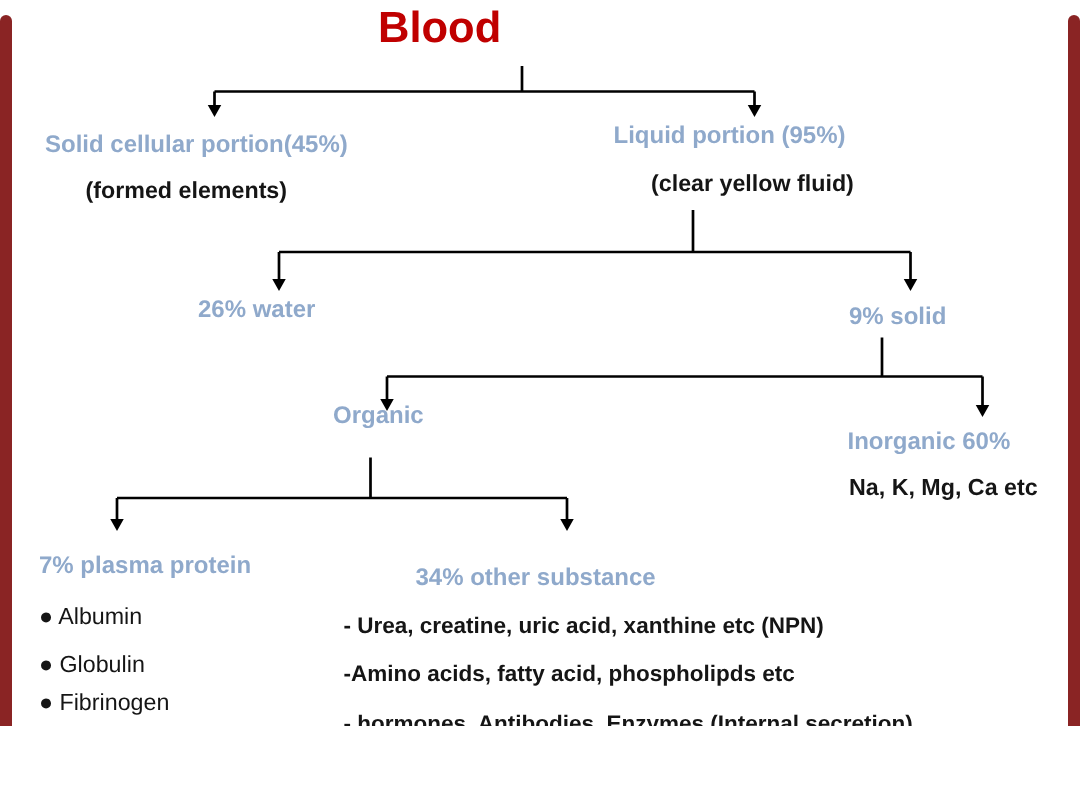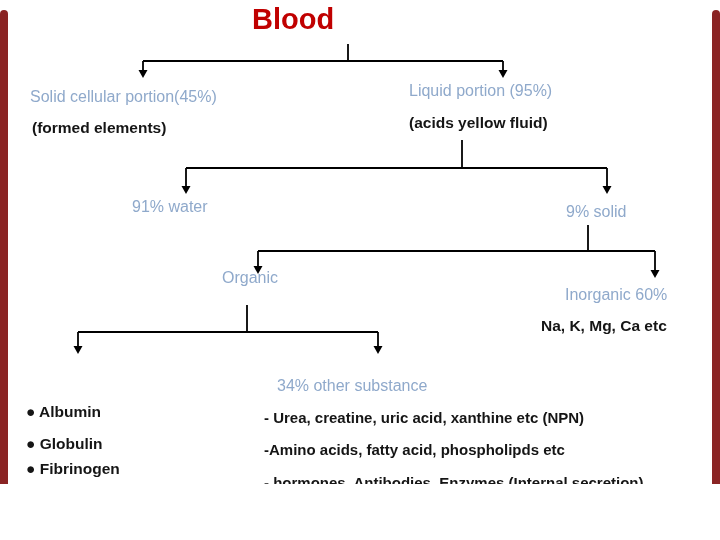--- a/index.html
+++ b/index.html
@@ -18,24 +18,24 @@
   }
   .sidebar.left{left:0;}
   .sidebar.right{right:0;}
   #title{
     position:absolute;left:252px;top:3px;width:200px;
     font-size:29px;font-weight:700;
     color:var(--red,#C00000);
     letter-spacing:0px;
   }
   .node{position:absolute;white-space:nowrap;}
-  .blue{color:var(--blue,#8FA9CB);font-weight:400;font-size:16px;}
-  .black{color:#151515;font-weight:600;font-size:15.5px;}
-  .item{color:#151515;font-weight:700;font-size:15.5px;}
-  .dash{color:#151515;font-weight:600;font-size:15px;margin-left:35px;}
+  .blue{color:var(--blue,#8FA9CB);font-weight:700;font-size:16px;}
+  .black{color:#151515;font-weight:600;font-size:15.5px;margin-left:25px;}
+  .item{color:#151515;font-weight:400;font-size:15.5px;}
+  .dash{color:#151515;font-weight:600;font-size:15px;}
   #connectors{position:absolute;left:0;top:0;width:720px;height:540px;pointer-events:none;}
   #connectors line{stroke:#000;stroke-width:1.8;}
   #connectors polygon{fill:#000;stroke:none;}
 </style>
 </head>
 <body>
 
 <div id="slide" style="--maroon: #8A2424; --red: #C00000; --blue: #8FA9CB;">
 
   <div class="sidebar left"></div>
@@ -79,29 +79,30 @@
       <polygon points="73.5,346 82.5,346 78,354"></polygon>
       <line x1="378" y1="332" x2="378" y2="346"></line>
       <polygon points="373.5,346 382.5,346 378,354"></polygon>
     </g>
   </svg>
 
   <div class="node blue" style="left:30px;top:88px">Solid cellular portion(45%)</div>
   <div class="node black" style="left:32px;top:119px">(formed elements)</div>
 
   <div class="node blue" style="left:409px;top:82px">Liquid portion (95%)</div>
-  <div class="node black" style="left:409px;top:114px">(acids yellow fluid)</div>
+  <div class="node black" style="left:409px;top:114px">(clear yellow fluid)</div>
 
-  <div class="node blue" style="left:132px;top:198px">91% water</div>
+  <div class="node blue" style="left:132px;top:198px">26% water</div>
   <div class="node blue" style="left:566px;top:203px">9% solid</div>
 
   <div class="node blue" style="left:222px;top:269px">Organic</div>
   <div class="node blue" style="left:565px;top:286px">Inorganic 60%</div>
   <div class="node black" style="left:541px;top:317px">Na, K, Mg, Ca etc</div>
 
+  <div class="node blue" style="left:26px;top:369px">7% plasma protein</div>
   <div class="node item" style="left:26px;top:403px">● Albumin</div>
   <div class="node item" style="left:26px;top:435px">● Globulin</div>
   <div class="node item" style="left:26px;top:460px">● Fibrinogen</div>
 
   <div class="node blue" style="left:277px;top:377px">34% other substance</div>
   <div class="node dash" style="left:229px;top:409px">- Urea, creatine, uric acid, xanthine etc (NPN)</div>
   <div class="node dash" style="left:229px;top:474px">- hormones, Antibodies, Enzymes (Internal secretion)</div>
   <div class="node dash" style="left:229px;top:441px">-Amino acids, fatty acid, phospholipds etc</div>
 
 </div>

